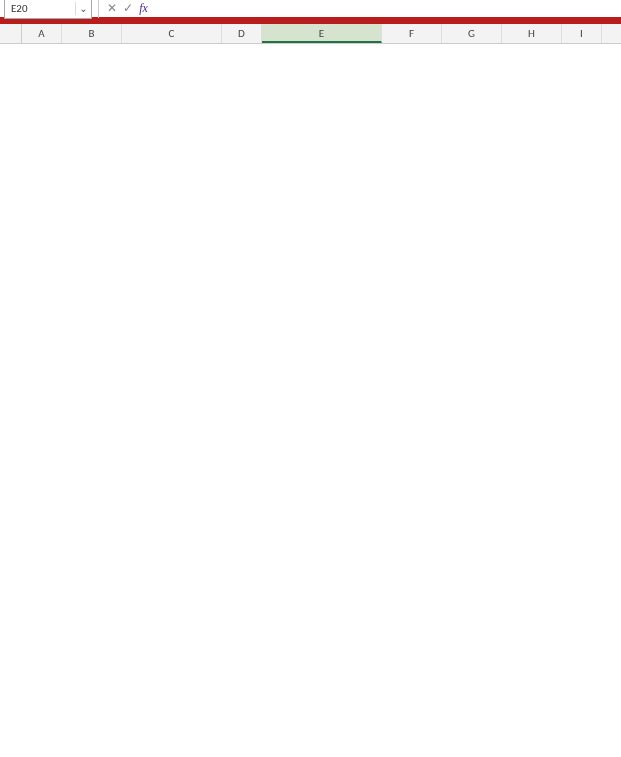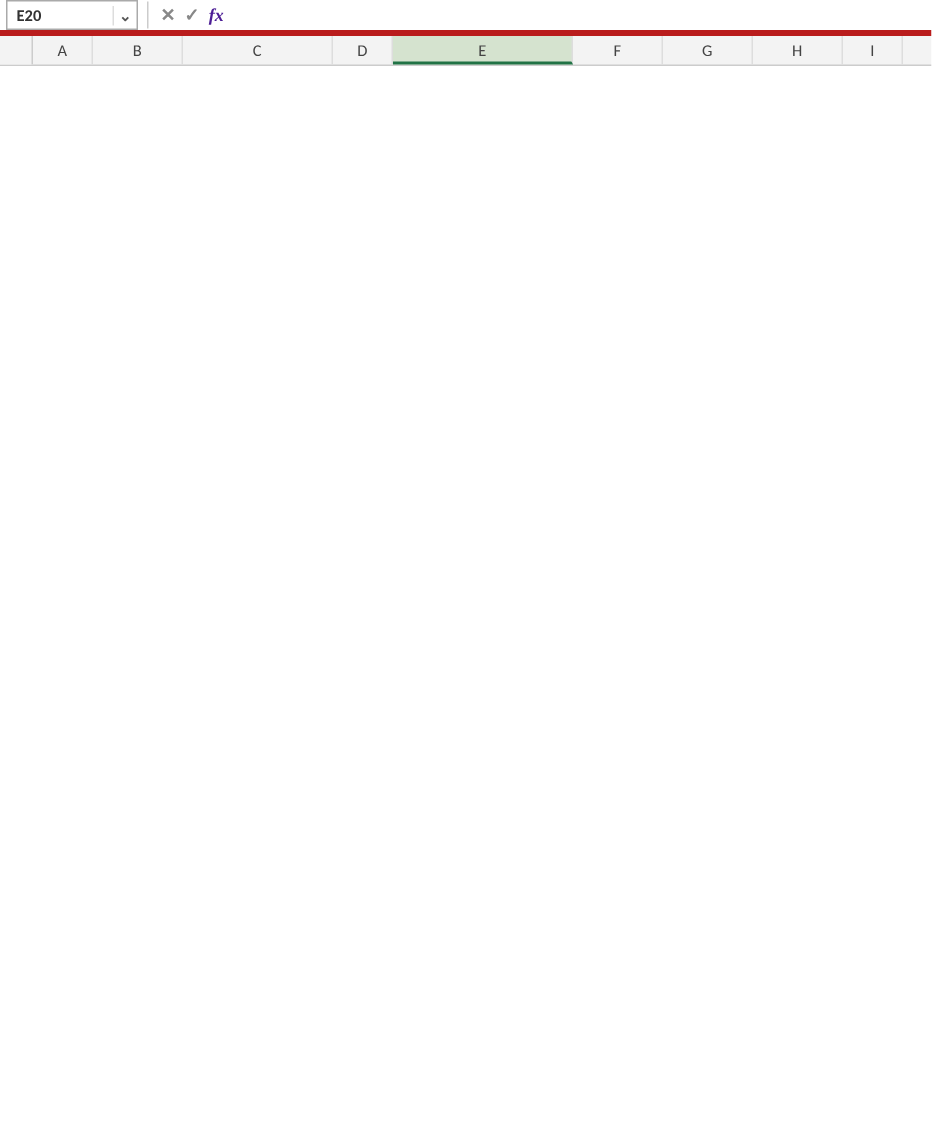--- a/index.html
+++ b/index.html
@@ -1,18 +1,18 @@
 <!DOCTYPE html>
 <html><head>
   <meta charset="utf-8">
   <style>
     * { box-sizing: border-box; margin: 0; padding: 0; }
     body { font-family: Calibri, Arial, sans-serif; font-size: 12px; color: #333; background: #fff; width: 621px; }
     
-    .formula-bar { display: flex; align-items: center; height: 24px; border-bottom: 4px solid #b91c1c; background: #fff; font-weight: bold; }
+    .formula-bar { display: flex; align-items: center; height: 24px; border-bottom: 7px solid #b91c1c; background: #fff; }
     .name-box { display: flex; align-items: center; border: 1px solid #aaa; height: 20px; margin: 2px 4px; background: #fff; }
     .name-box-text { width: 70px; padding: 0 6px; font-size: 11px; }
     .name-box-dropdown { width: 16px; text-align: center; border-left: 1px solid #ddd; color: #555; font-size: 10px; cursor: pointer; }
     .fb-sep { width: 1px; height: 18px; background: #ccc; margin: 0 2px; }
     .fb-btns { display: flex; gap: 6px; padding: 0 6px; color: #888; }
     .fb-btns span { cursor: pointer; }
     .fx { font-style: italic; font-family: "Times New Roman", serif; font-size: 12px; color: #4c1d95; }
     .formula-input { flex: 1; padding: 0 6px; font-size: 12px; font-family: Calibri, Arial, sans-serif; color: #222; }
     
     .grid-wrap { position: relative; }

